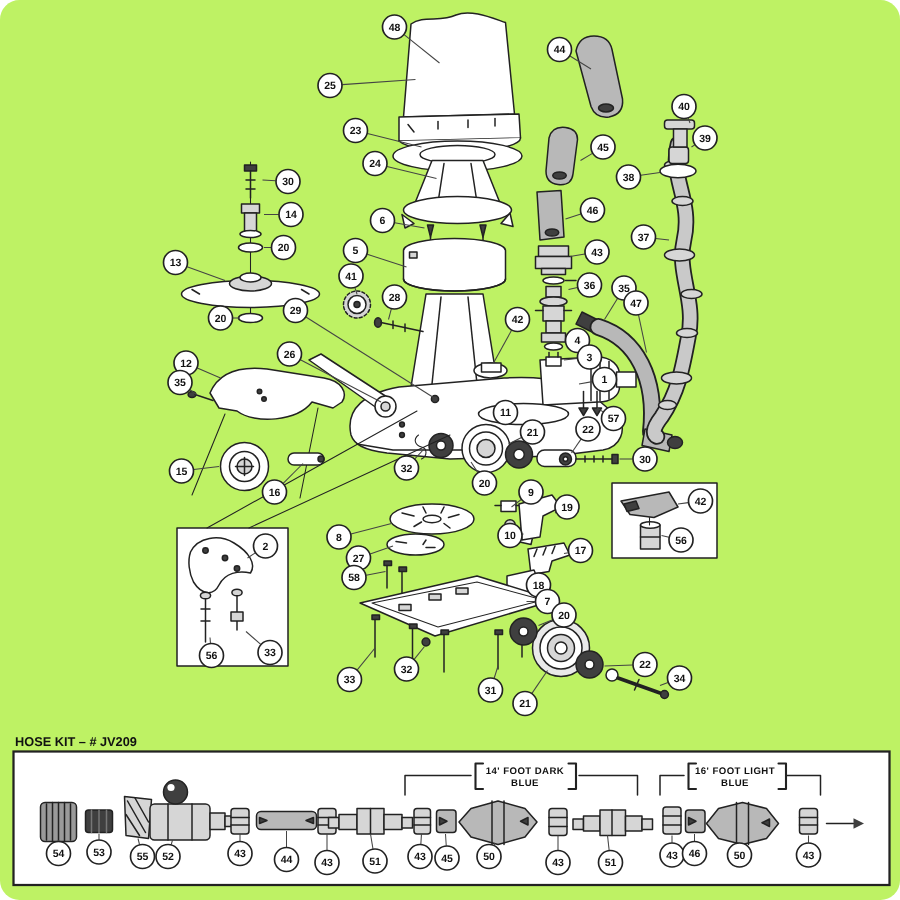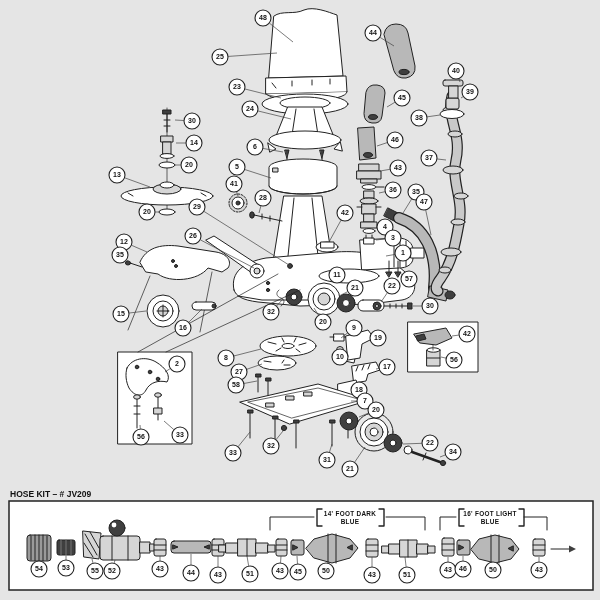--- a/index.html
+++ b/index.html
@@ -1,17 +1,17 @@
 <!DOCTYPE html>
 <html><head>
 <meta charset="utf-8">
 <style>
   html,body{margin:0;padding:0;background:#fff;}
-  .page{position:relative;width:600px;height:600px;background:#e5e5e5;overflow:hidden;
-        font-family:"Liberation Sans",sans-serif;}
+  .page{position:relative;width:600px;height:600px;background:#bef264;overflow:hidden;
+        font-family:"Liberation Sans",sans-serif;border-radius:13px;}
   svg{position:absolute;left:0;top:0;}
   .art{stroke:#222;stroke-width:1;fill:none;stroke-linecap:round;stroke-linejoin:round;}
   .art .thin{stroke-width:.7;}
   .wfill{fill:#ffffff;}
   .gfill{fill:#b8b8b8;}
   .lgfill{fill:#d6d6d6;}
   .dfill{fill:#3f3f3f;}
   .callout circle{fill:#fff;stroke:#222;stroke-width:1.1;}
   .callout text{font:bold 7px "Liberation Sans",sans-serif;fill:#111;text-anchor:middle;}
   .leader{stroke:#444;stroke-width:.7;fill:none;}

